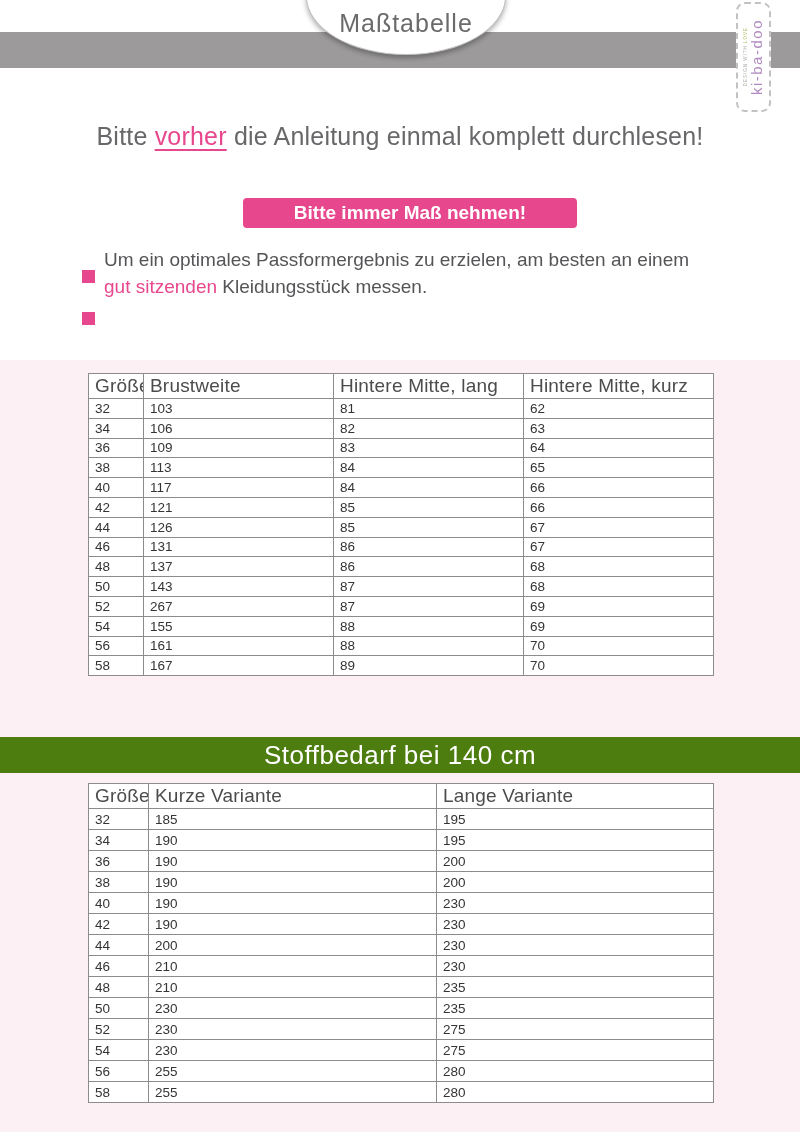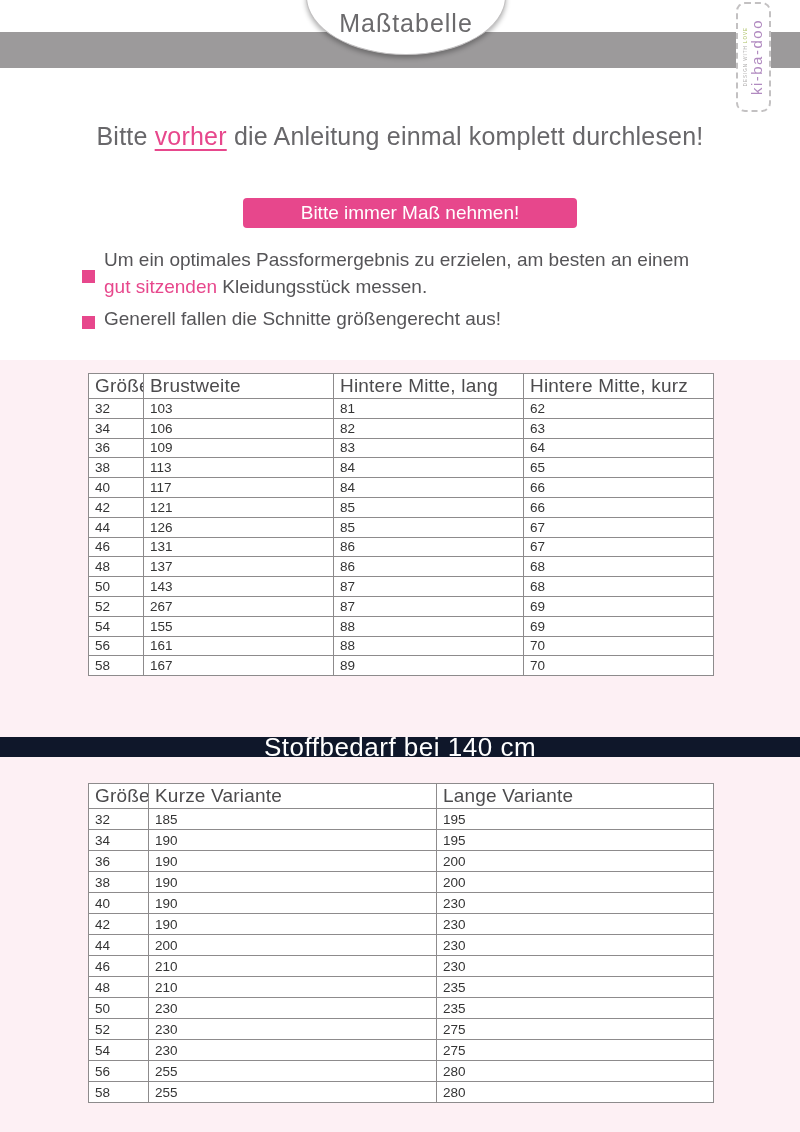--- a/index.html
+++ b/index.html
@@ -40,21 +40,21 @@
   .intro { position: absolute; left: 0; top: 122px; width: 800px; text-align: center;
            font-size: 25px; font-weight: 300; color: #68676a; letter-spacing: 0.2px;
            z-index: 1; }
   .intro .pink-link { color: #e7478c; text-decoration: underline;
                       text-decoration-thickness: 2px; text-underline-offset: 4px; }
 
   
   .pill { position: absolute; left: 243px; top: 198px; width: 334px; height: 30px;
           background: #e7478c; border-radius: 4px; color: #ffffff;
           display: flex; align-items: center; justify-content: center;
-          font-size: 19px; z-index: 1; }
+          font-size: 19px; z-index: 1; font-weight: bold; }
 
   
   .notes { position: absolute; left: 82px; top: 246px; width: 640px; list-style: none;
            z-index: 1; }
   .notes li { display: flex; align-items: center; margin-bottom: 5px;
               font-size: 19px; line-height: 27px; color: #555457; }
   .bullet { flex: 0 0 13px; width: 13px; height: 13px; background: #e7478c;
             margin: 7px 9px 0 0; }
   .pink-em { color: #e7478c; }
 
@@ -72,22 +72,22 @@
   .t1 col:nth-child(2) { width: 190px; }
   .t1 col:nth-child(3) { width: 190px; }
   .t1 col:nth-child(4) { width: 190px; }
   .t2 { top: 783px; width: 625px; }
   .t2 td { height: 21px; }
   .t2 col:nth-child(1) { width: 60px; }
   .t2 col:nth-child(2) { width: 288px; }
   .t2 col:nth-child(3) { width: 277px; }
 
   
-  .banner { position: absolute; left: 0; top: 737px; width: 800px; height: 20px;
-            background: #0f172a; z-index: 1; display: flex; align-items: center;
+  .banner { position: absolute; left: 0; top: 737px; width: 800px; height: 36px;
+            background: #4d7c0f; z-index: 1; display: flex; align-items: center;
             justify-content: center; }
   .banner-text { color: #ffffff; font-size: 26px; font-weight: 300;
                  letter-spacing: 0.5px; }
 </style>
 </head>
 <body>
 
 <div class="page">
 
   <div class="pink-band"></div>
@@ -111,21 +111,20 @@
     <span>Bitte immer Maß nehmen!</span>
   </div>
 
   <ul class="notes">
     <li>
       <span class="bullet"></span>
       <span><span>Um ein optimales Passformergebnis zu erzielen, am besten an einem</span><br><span class="pink-em">gut sitzenden</span><span> Kleidungsstück messen.</span></span>
     </li>
     <li>
       <span class="bullet"></span>
-      <span><span>Generell fallen die Schnitte größengerecht aus!</span></span>
     </li>
   </ul>
 
   <table class="t1">
     <colgroup>
         <col>
         <col>
         <col>
         <col>
       </colgroup>

